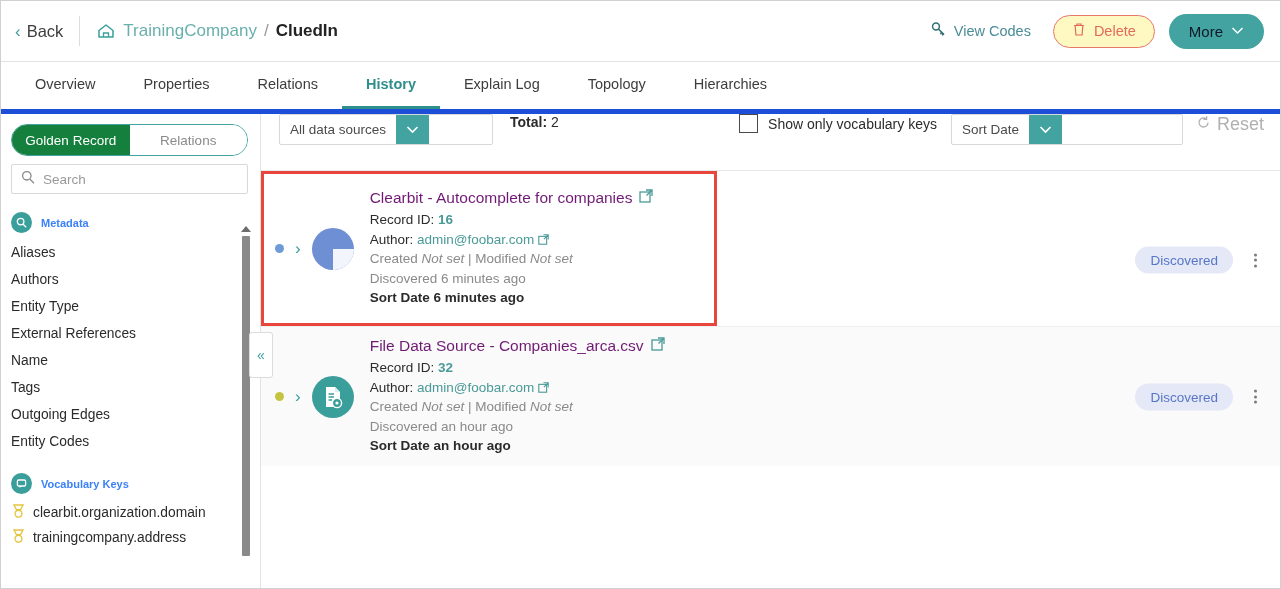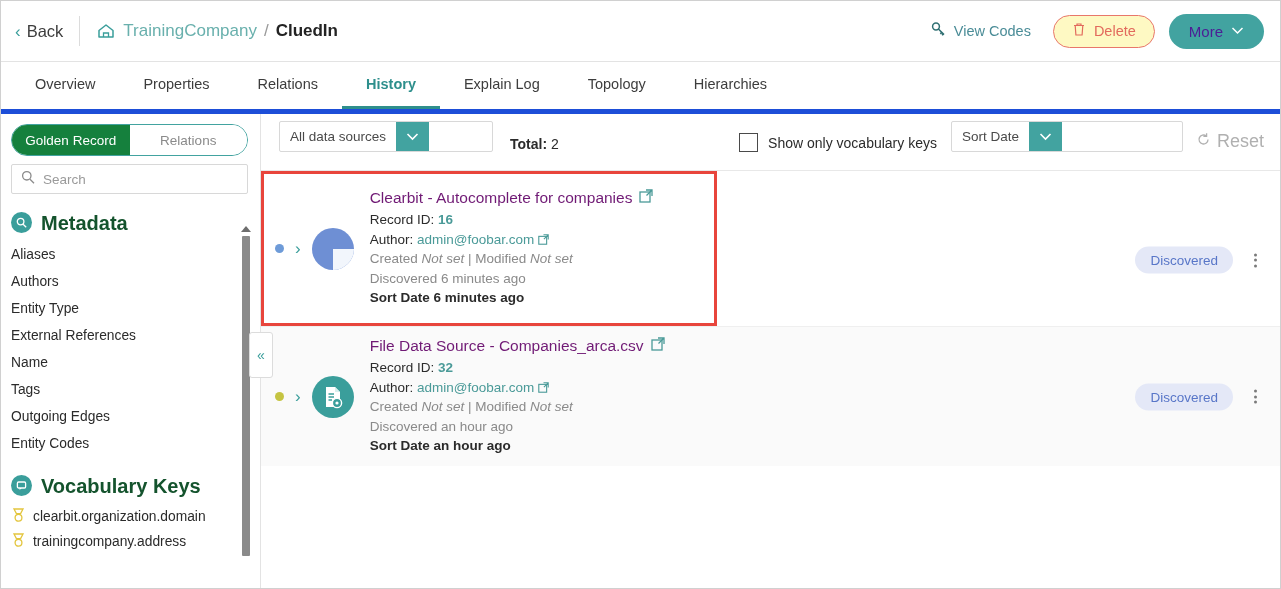--- a/index.html
+++ b/index.html
@@ -44,21 +44,21 @@
   .btn {
     display: inline-flex; align-items: center; justify-content: center; gap: 8px;
     border-radius: 19px; font-size: 14.5px; cursor: pointer; white-space: nowrap;
   }
   .btn-delete {
     height: 33px; padding: 0 18px;
     border: 1px solid #e8776b; color: #e26a5d; background: #fef9c3;
   }
   .btn-more {
     height: 35px; padding: 8px 20px; margin-left: 14px;
-    background: #42a3a0; color: #4c1d95; border: none; font-size: 15px;
+    background: #42a3a0; color: #0f172a; border: none; font-size: 15px;
   }
   .chev-down { font-size: 11px; }
 
   
   .tabs {
     height: 52px; display: flex; align-items: stretch;
     border-bottom: 5px solid #1d4ed8; padding-left: 10px;
   }
   .tab {
     display: flex; align-items: center; padding: 0 24px;
@@ -85,22 +85,22 @@
     font-size: 13.5px; cursor: pointer; background: #fff; color: #8a8a8a;
   }
   .seg.active { background: #15803d; color: #fff; }
   .search-box {
     margin: 8px 12px 0 10px; height: 30px;
     border: 1px solid #d8d8d8; border-radius: 2px;
     display: flex; align-items: center; gap: 8px; padding: 8px 9px;
   }
   .search-placeholder { color: #9a9a9a; font-size: 13.5px; }
   .section-head {
-    display: flex; gap: 9px;
-    margin: 18px 0 6px 10px; font-size: 20px; font-weight: bold; color: #14532d;
+    display: flex; align-items: center; gap: 9px;
+    margin: 18px 0 6px 10px; font-size: 11px; font-weight: bold; color: #3b82f6;
   }
   .circle-icon {
     width: 21px; height: 21px; border-radius: 50%;
     background: #3a9e9b; display: flex; align-items: center; justify-content: center;
   }
   .side-item {
     padding: 4px 10px 4px 10px; font-size: 13.8px; color: #2b2b2b;
     cursor: pointer; line-height: 19px;
   }
   .vocab-item {
@@ -123,22 +123,22 @@
     position: absolute; right: -13px; top: 218px;
     width: 24px; height: 46px; background: #fff;
     border: 1px solid #dcdcdc; border-radius: 3px;
     display: flex; align-items: center; justify-content: center;
     color: #3a9e9b; font-size: 14px; cursor: pointer; z-index: 5;
   }
 
   
   .main { flex: 1; display: flex; flex-direction: column; min-width: 0; }
   .toolbar {
-    height: 57px; display: flex; align-items: flex-end;
-    padding: 0 16px 18px 18px; border-bottom: 1px solid #e8e8e8; gap: 0;
+    height: 57px; display: flex; align-items: flex-start;
+    padding: 0 16px 0 18px; border-bottom: 1px solid #e8e8e8; gap: 0;
   }
   .select {
     display: flex; align-items: center; height: 31px;
     border: 1px solid #d8d8d8; border-radius: 2px; overflow: hidden; background: #fff;
   }
   .select-value {
     font-size: 13.5px; color: #4a4a4a; padding: 0 10px;
     display: flex; align-items: center; height: 100%;
   }
   .select-arrow {

